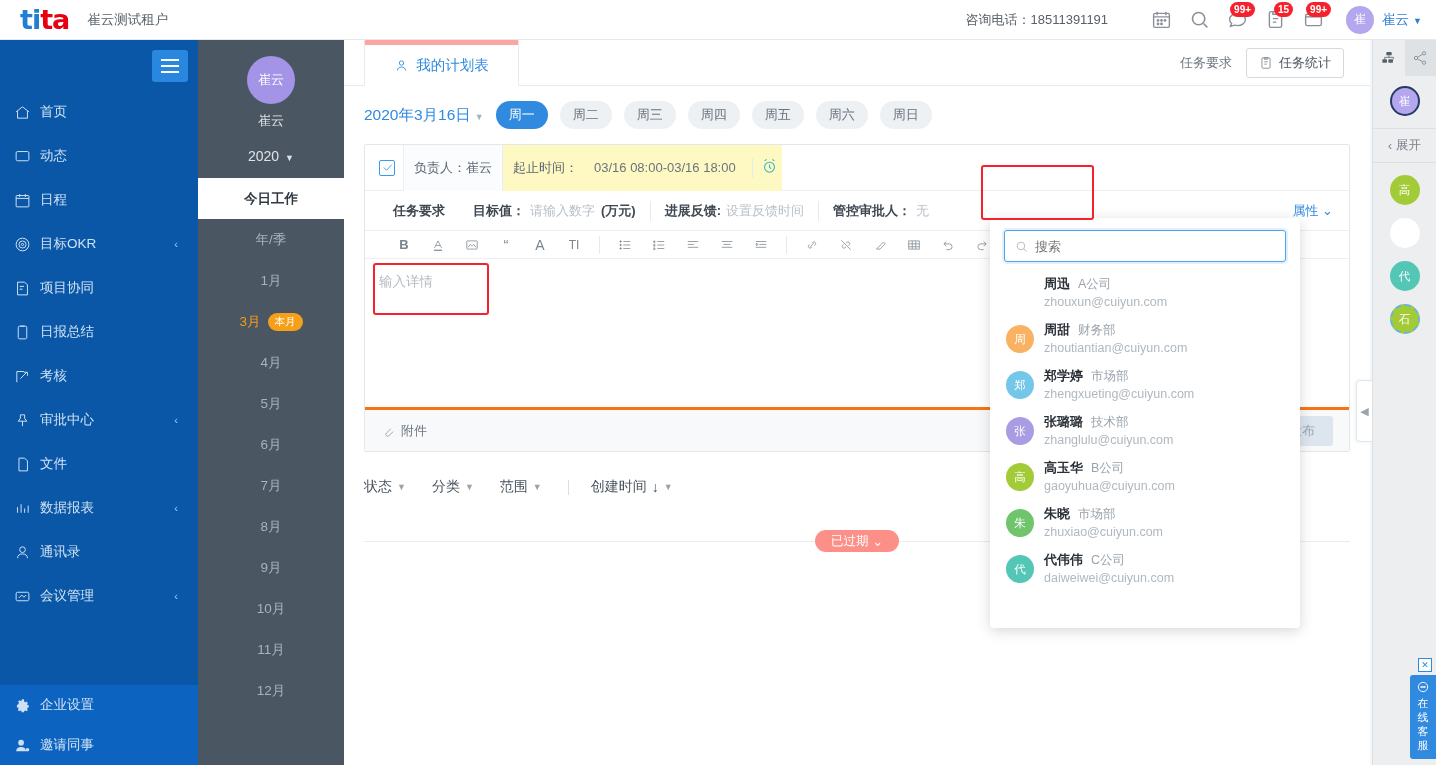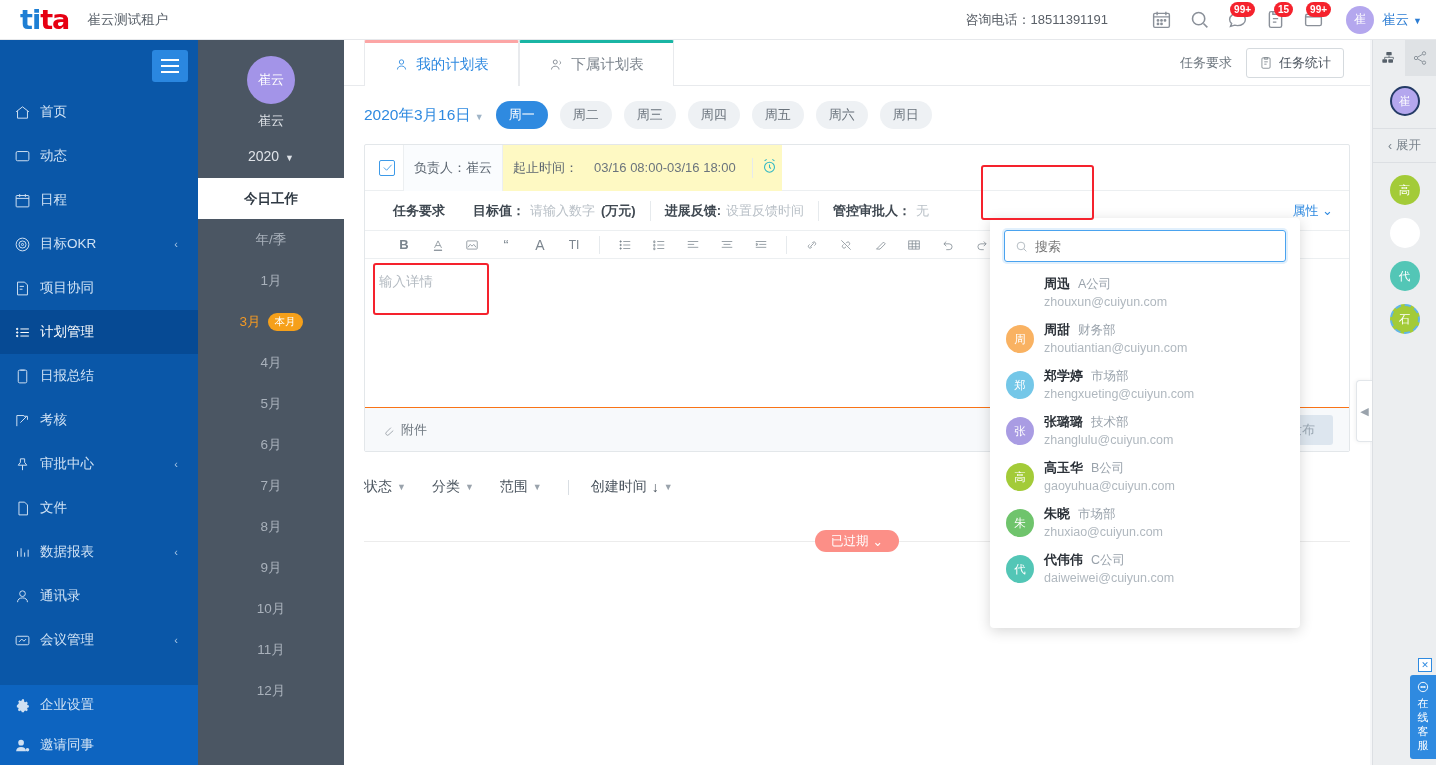--- a/index.html
+++ b/index.html
@@ -93,21 +93,21 @@
   .main { position: absolute; left: 344px; top: 40px; width: 1026px; height: 725px;
           background: #fff; }
   .tabs { display: flex; height: 46px; padding-left: 20px; border-bottom: 1px solid #e8eaed; }
   .tab {
     width: 155px; height: 46px; display: flex; align-items: center; justify-content: center;
     gap: 7px; font-size: 14.5px; color: #7c848d; cursor: pointer;
     border: 1px solid #e8eaed; border-bottom: none; background: #fff;
     border-radius: 2px 2px 0 0; position: relative;
   }
   .tab svg { width: 15px; height: 15px; stroke-width: 1.4; fill: none; }
-  .tab.active { color: #2f8ae0; border-top: 3px solid #fca5a5; }
+  .tab.active { color: #2f8ae0; border-top: 5px solid #fca5a5; }
   .tab.active svg { stroke: #2f8ae0; }
   .tab.teal { border-top: 3px solid #19b5a4; }
   .tab.teal svg { stroke: #7c848d; }
   .tab.active::after {
     content: ""; position: absolute; bottom: -1px; left: 0; right: 0; height: 1px; background: #fff;
   }
   .tab-right { margin-left: auto; display: flex; align-items: center; gap: 14px; padding-right: 26px; }
   .taskstat { font-size: 13px; color: #6f7880; cursor: pointer; }
   .btn-outline {
     border: 1px solid #d5dade; border-radius: 3px; height: 30px; padding: 0 12px;
@@ -157,21 +157,21 @@
         color: #7b858e; font-size: 13px; cursor: pointer; }
   .tg svg { width: 14px; height: 14px; stroke: #7b858e; fill: none; stroke-width: 1.3; }
   .tsep { width: 1px; height: 18px; background: #e6eaed; margin: 0 8px; }
 
   .editor { height: 148px; position: relative; padding: 14px 0 0 14px; }
   .ph-detail { font-size: 13.5px; color: #b4bbc2; }
   .redbox1 {
     position: absolute; left: 8px; top: 4px; width: 116px; height: 52px;
     border: 2.5px solid #f5222d; border-radius: 3px; pointer-events: none;
   }
-  .crow-foot { height: 44px; background: #f7f9fb; border-top: 1px solid #f97316;
+  .crow-foot { height: 44px; background: #f7f9fb; border-top: 3px solid #f97316;
                display: flex; align-items: center; padding: 0 16px; }
   .attach { display: flex; align-items: center; gap: 6px; font-size: 13px; color: #6f7880; cursor: pointer; }
   .attach svg { width: 14px; height: 14px; stroke: #8b939b; fill: none; stroke-width: 1.3; }
   .btn-pub { margin-left: auto; background: #dde6ef; color: #9aa7b3; border: none;
              border-radius: 3px; height: 30px; padding: 0 18px; font-size: 13px;
              font-family: inherit; cursor: pointer; }
 
   
   .filters { display: flex; align-items: center; height: 50px; padding-left: 20px;
              margin-top: 10px; gap: 0; font-size: 14px; color: #4a545e; }
@@ -363,31 +363,20 @@
       </div>
       <div class="navitem">
         <span class="ic">
             <svg viewBox="0 0 24 24">
               <path d="M5 3h10l4 4v14H5z"></path>
               <path d="M8 9h6M8 13h4"></path>
             </svg>
           </span>
         <span>项目协同</span>
       </div>
-      <div class="navitem active">
-        <span class="ic">
-            <svg viewBox="0 0 24 24">
-              <path d="M9 7h12M9 12h12M9 17h12"></path>
-              <circle cx="4.5" cy="7" r="1" fill="currentColor"></circle>
-              <circle cx="4.5" cy="12" r="1" fill="currentColor"></circle>
-              <circle cx="4.5" cy="17" r="1" fill="currentColor"></circle>
-            </svg>
-          </span>
-        <span>计划管理</span>
-      </div>
       <div class="navitem">
         <span class="ic">
             <svg viewBox="0 0 24 24">
               <rect x="6" y="3" width="12" height="18" rx="2"></rect>
               <path d="M9 3h6"></path>
             </svg>
           </span>
         <span>日报总结</span>
       </div>
       <div class="navitem">
@@ -519,28 +508,20 @@
 
   <div class="main">
 
     <div class="tabs">
       <div class="tab active">
         <svg viewBox="0 0 24 24" stroke="#2f8ae0">
             <circle cx="12" cy="8" r="3.5"></circle>
             <path d="M5.5 20c0-3.6 2.9-5.5 6.5-5.5s6.5 1.9 6.5 5.5"></path>
           </svg>
         <span>我的计划表</span>
-      </div>
-      <div class="tab teal">
-        <svg viewBox="0 0 24 24" stroke="#7c848d">
-            <circle cx="10" cy="8" r="3.2"></circle>
-            <path d="M4 20c0-3.4 2.7-5.2 6-5.2s6 1.8 6 5.2"></path>
-            <path d="M17 6.5a3 3 0 010 5.2"></path>
-          </svg>
-        <span>下属计划表</span>
       </div>
       <div class="tab-right">
         <div class="taskstat">任务要求</div>
         <div class="btn-outline">
           <svg viewBox="0 0 24 24">
               <rect x="5" y="3" width="14" height="18" rx="2"></rect>
               <path d="M9 3h6v2.5H9z"></path>
               <path d="M9 10h6M9 14h4"></path>
             </svg>
           <span>任务统计</span>

